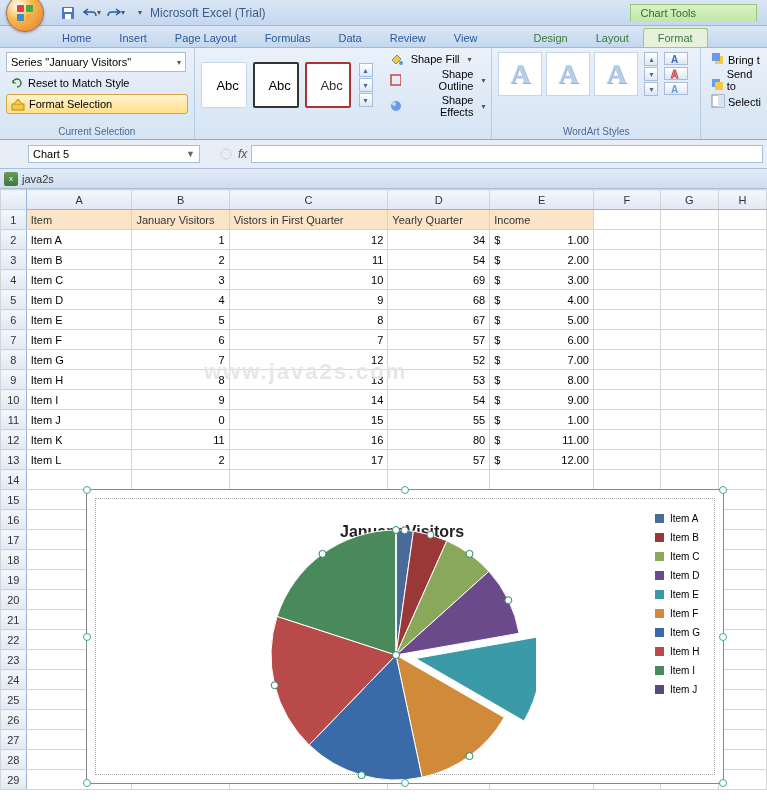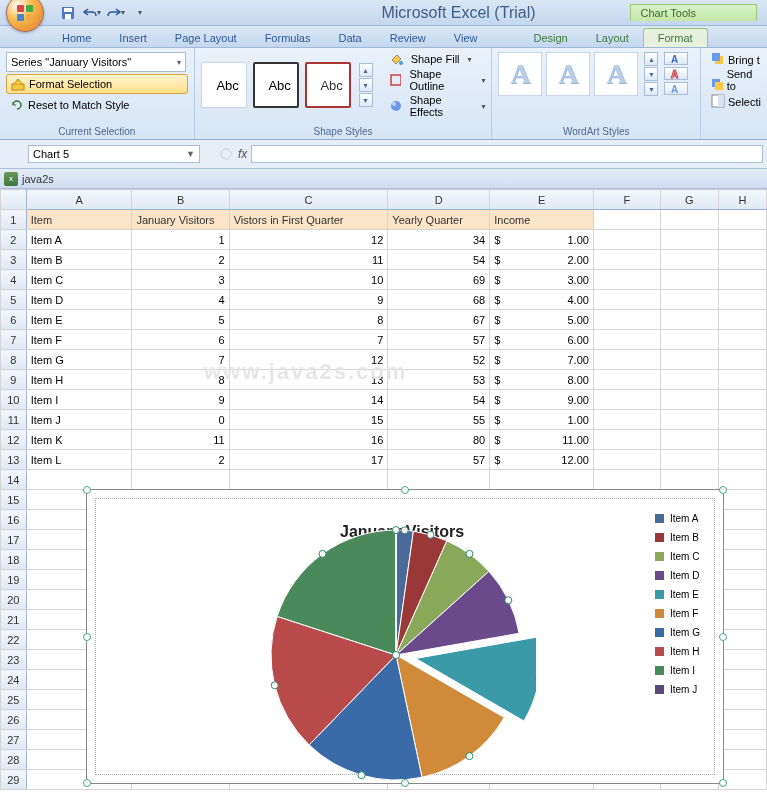--- a/index.html
+++ b/index.html
@@ -4,21 +4,21 @@
 <style>
 * { box-sizing: border-box; margin: 0; padding: 0; font-family: "Segoe UI", Tahoma, sans-serif; }
 body { background: #fff; font-size: 11px; overflow: hidden; width: 767px; }
 
 
 .titlebar { height: 26px; background: linear-gradient(#dbe6f4, #c4d7ef); display: flex; align-items: center; border-bottom: 1px solid #9db8d9; }
 .office-btn { width: 38px; height: 38px; background: radial-gradient(circle at 30% 30%, #fff, #f8b94a 40%, #e07a2a); border-radius: 50%; margin: 4px 6px; border: 1px solid #a66; position: relative; z-index: 10; box-shadow: 0 1px 3px rgba(0,0,0,.3); display:flex; align-items:center; justify-content:center; }
 .office-btn svg { width: 20px; height: 20px; }
 .qat { display: flex; gap: 4px; margin-left: 8px; }
 .qat-btn { width: 20px; height: 20px; display: flex; align-items: center; justify-content: center; color: #2a5a9a; cursor: pointer; }
-.title-text { flex: 1; text-align: center; color: #3b5d88; font-size: 16px; }
+.title-text { flex: 1; text-align: left; color: #3b5d88; font-size: 12px; }
 .chart-tools-tab { background: linear-gradient(#d9f2c8,#c2e8a8); padding: 2px 60px 2px 10px; color: #3a6a2a; font-size: 11px; border: 1px solid #9ac97a; border-bottom: none; position: absolute; right: 10px; top: 4px; }
 
 
 .ribbon-tabs { height: 22px; background: linear-gradient(#dbe6f4,#c4d7ef); display: flex; align-items: flex-end; padding-left: 48px; border-bottom: 1px solid #9db8d9; }
 .rtab { padding: 3px 14px; color: #2a5a9a; cursor: pointer; font-size: 11px; }
 .rtab.ctx { color: #3a7a3a; }
 .rtab.active { background: #e7efdd; border: 1px solid #9ac97a; border-bottom: none; border-radius: 3px 3px 0 0; }
 
 
 .ribbon { height: 92px; background: linear-gradient(#eaf1fa,#d6e4f4); border-bottom: 1px solid #8faad0; display: flex; }
@@ -27,21 +27,21 @@
 .sel-dropdown { width: 180px; height: 20px; background: #fff; border: 1px solid #a8bdd8; display: flex; align-items: center; padding: 0 4px; justify-content: space-between; font-size: 11px; }
 .sel-btn { display: flex; align-items: center; gap: 4px; padding: 2px 4px; cursor: pointer; font-size: 11px; margin-top: 2px; }
 .sel-btn.hl { background: linear-gradient(#fff3cf,#ffe08a); border: 1px solid #d9a440; border-radius: 3px; }
 .shape-gallery { display: flex; gap: 6px; align-items: center; }
 .abc { width: 46px; height: 46px; background: #fff; border: 1px solid #c8d6ea; display: flex; align-items: center; justify-content: center; font-size: 13px; cursor: pointer; border-radius: 2px; padding-left: 8px; }
 .abc.b2 { border: 2px solid #333; }
 .abc.b3 { border: 2px solid #a33; color: #333; }
 .gal-ctrl { display: flex; flex-direction: column; gap: 1px; margin-left: 2px;}
 .gal-ctrl div { width: 14px; height: 14px; background: linear-gradient(#fff,#dde8f5); border: 1px solid #a8bdd8; display:flex; align-items:center; justify-content:center; font-size:8px; color:#4a6a94;}
 .shape-cmds { display: flex; flex-direction: column; gap: 2px; margin-left: 8px; }
-.shape-cmd { display: flex; align-items: center; gap: 8px; font-size: 11px; cursor: pointer; }
+.shape-cmd { display: flex; align-items: center; gap: 8px; font-size: 11px; cursor: pointer; text-align: right; }
 .wa-gallery { display: flex; gap: 4px; align-items: center; }
 .wa { width: 44px; height: 44px; border: 1px solid #c8d6ea; display: flex; align-items: center; justify-content: center; font-family: Georgia, serif; font-size: 28px; font-weight: bold; color: #b8cde6; background: #fff; cursor:pointer; text-shadow: 1px 1px 0 #9ab4d4; }
 .wa-ctrl { display: flex; flex-direction: column; gap: 2px; margin-left: 6px;}
 .wa-ctrl div { width: 24px; height: 13px; background: linear-gradient(#fff,#dde8f5); border: 1px solid #a8bdd8; display:flex; align-items:center; justify-content:center;}
 .arrange { display: flex; flex-direction: column; gap: 2px; padding-left: 4px;}
 .arr-cmd { display: flex; align-items: flex-end; gap: 3px; font-size: 11px; cursor:pointer; }
 
 
 .fbar { height: 29px; background: #e7eef8; border-bottom: 1px solid #a8bdd8; display: flex; align-items: center; }
 .namebox { width: 172px; height: 18px; background: #fff; border: 1px solid #a8bdd8; margin-left: 28px; padding: 0 4px; font-size: 11px; display:flex; align-items:center; justify-content:space-between;}
@@ -131,33 +131,33 @@
   <div class="rtab ctx">Layout</div>
   <div class="rtab ctx active">Format</div>
 </div>
 
 <div class="ribbon">
   <div class="rgroup" style="width:196px">
     <div class="sel-dropdown">
       <span>Series "January Visitors"</span>
       <span class="dd-arrow">▾</span>
     </div>
+    <div class="sel-btn">
+      <svg width="14" height="14">
+          <path d="M3 7 A4 4 0 1 1 7 11" stroke="#2a7a2a" fill="none" stroke-width="1.5"></path>
+          <path d="M3 4 L3 7 L6 7" stroke="#2a7a2a" fill="none"></path>
+        </svg>
+      <span>Reset to Match Style</span>
+    </div>
     <div class="sel-btn hl">
       <svg width="14" height="14">
           <rect x="1" y="7" width="12" height="6" fill="#f8c840" stroke="#b88820"></rect>
           <path d="M3 7 L7 2 L11 7" fill="#f8c840" stroke="#b88820"></path>
         </svg>
       <span>Format Selection</span>
-    </div>
-    <div class="sel-btn">
-      <svg width="14" height="14">
-          <path d="M3 7 A4 4 0 1 1 7 11" stroke="#2a7a2a" fill="none" stroke-width="1.5"></path>
-          <path d="M3 4 L3 7 L6 7" stroke="#2a7a2a" fill="none"></path>
-        </svg>
-      <span>Reset to Match Style</span>
     </div>
     <div class="rgroup-title">Current Selection</div>
   </div>
 
   <div class="rgroup" style="width:300px">
     <div style="display:flex; gap:8px;">
       <div class="shape-gallery">
         <div class="abc">Abc</div>
         <div class="abc b2">Abc</div>
         <div class="abc b3">Abc</div>
@@ -186,21 +186,20 @@
         <div class="shape-cmd">
             <svg width="14" height="14">
               <circle cx="7" cy="7" r="5" fill="#6a9ae8"></circle>
               <circle cx="5" cy="5" r="2" fill="#fff" opacity=".6"></circle>
             </svg>
             <span>Shape Effects</span>
             <span class="dd-arrow">▾</span>
           </div>
       </div>
     </div>
-    <div class="rgroup-title">Shape Styles</div>
   </div>
 
   <div class="rgroup" style="width:210px">
     <div style="display:flex;">
       <div class="wa-gallery">
         <div class="wa">A</div>
         <div class="wa">A</div>
         <div class="wa">A</div>
         <div class="gal-ctrl">
             <div>▴</div>

